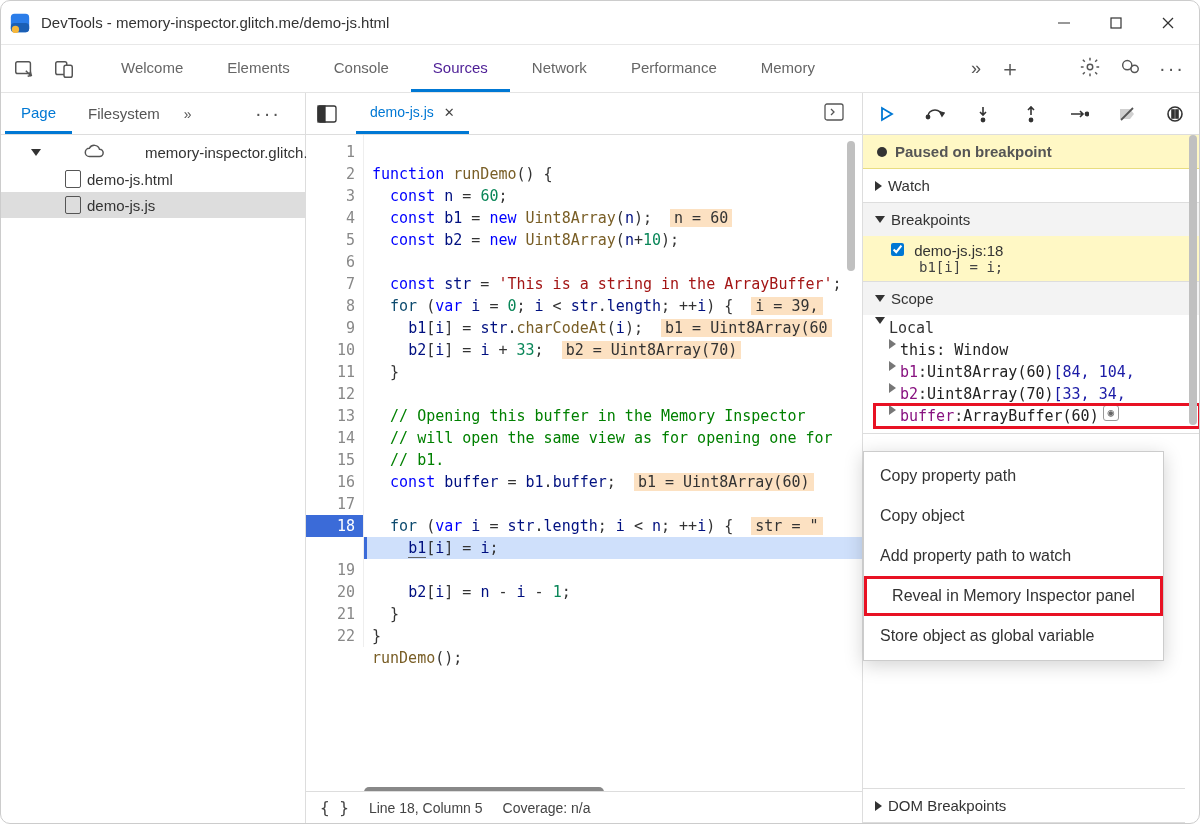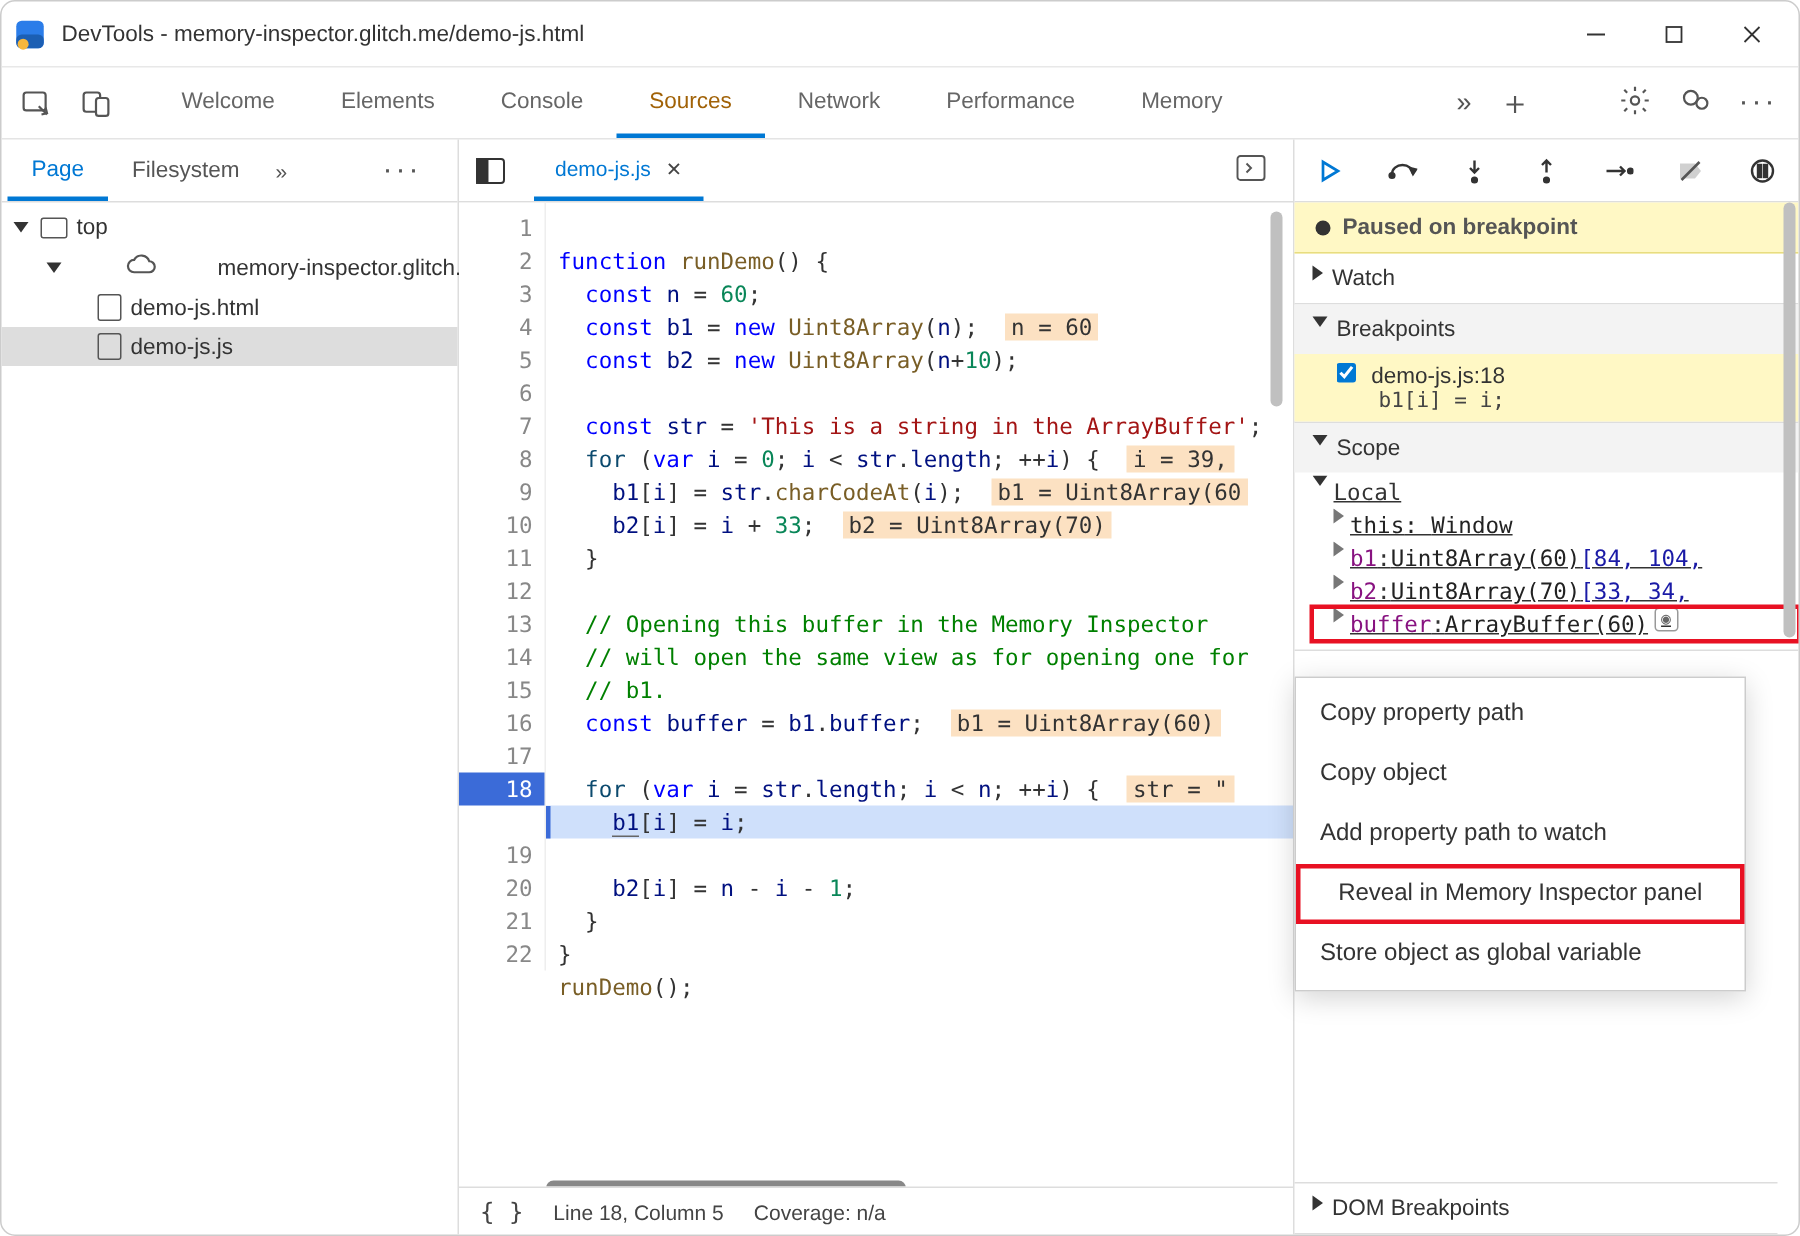--- a/index.html
+++ b/index.html
@@ -33,21 +33,21 @@
 .toolbar {
   height: 48px;
   display: flex;
   align-items: center;
   border-bottom: 1px solid #e4e4e4;
   padding: 0 8px;
 }
 .tool-icon { width: 30px; height: 30px; display: flex; align-items: center; justify-content: center; margin-right: 10px; color:#555;}
 .tabs-row { display: flex; align-items: stretch; height: 100%; margin-left: 10px;}
 .tab { padding: 0 22px; display: flex; align-items: center; color: #666; font-size: 15px; cursor: pointer; border-bottom: 3px solid transparent;}
-.tab.active { color: #a16207; border-bottom-color: #0078d4; }
+.tab.active { color: #4c1d95; border-bottom-color: #0078d4; }
 .toolbar-right { margin-left: auto; display: flex; align-items: center; gap: 18px; padding-right: 6px;}
 .main-layout {
   display: flex;
   height: calc(100% - 44px - 48px);
 }
 .left-pane { width: 305px; border-right: 1px solid #ddd; display: flex; flex-direction: column;}
 .left-header { height: 42px; display: flex; align-items: center; border-bottom: 1px solid #ddd; padding: 0 4px;}
 .left-tab { padding: 0 16px; height: 100%; display: flex; align-items: center; color: #555; font-size: 15px;}
 .left-tab.active { border-bottom: 3px solid #0078d4; color: #0078d4;}
 .left-more { margin-left: auto; padding: 0 20px; color: #555; font-size:20px; letter-spacing:2px;}
@@ -83,29 +83,29 @@
 .vscroll::before { content:""; position:absolute; left:3px; top:0; width:8px; height:130px; background:#c0c0c0; border-radius:4px;}
 .hscroll { position:absolute; left:58px; bottom:26px; height:10px; width:240px; background:#888; border-radius:5px;}
 .center-footer { height: 32px; border-top: 1px solid #ddd; display: flex; align-items: center; padding: 0 14px; font-size: 14px; color: #444; gap: 20px; position:absolute; bottom:0; left:0; right:0; background:#fff;}
 .curly { font-family: Consolas, monospace; font-size:16px;}
 .right-pane { width: 336px; display: flex; flex-direction: column; position: relative;}
 .debug-toolbar { height: 42px; display: flex; align-items: center; border-bottom: 1px solid #ddd; padding: 0 6px; gap: 12px; justify-content: space-around;}
 .dbg-icon { width: 20px; height: 20px; display:flex; align-items:center; justify-content:center; color:#333;}
 .paused-banner { background: #fff8c5; border-bottom: 1px solid #e8dd80; padding: 8px 14px; font-weight: 600; color: #555; display:flex; align-items:center; gap:8px; font-size:15px;}
 .paused-dot { width:10px; height:10px; border-radius:50%; background:#333;}
 .section { border-bottom: 1px solid #ddd;}
-.section-header { padding: 8px 12px; display: flex; align-items: flex-start; gap: 6px; font-size:15px;}
+.section-header { padding: 8px 12px; display: flex; align-items: center; gap: 6px; font-size:15px;}
 .tri-r { display: inline-block; width: 0; height: 0; border-top: 5px solid transparent; border-bottom: 5px solid transparent; border-left: 7px solid #333;}
 .tri-d { display: inline-block; width: 0; height: 0; border-left: 5px solid transparent; border-right: 5px solid transparent; border-top: 7px solid #333;}
 .section.bg-gray .section-header { background: #f3f3f3; }
 .breakpoint-item { background: #fff8c5; padding: 6px 12px 6px 28px; font-size:15px;}
 .bp-check { margin-right: 6px; accent-color: #0078d4;}
 .bp-code { padding-left: 28px; font-family: Consolas, monospace; font-size:14px; color:#444;}
 .scope-body { padding: 2px 0 6px 12px; font-family: Consolas, monospace; font-size: 15px; line-height: 22px;}
-.scope-row { display:flex; white-space:nowrap; overflow:hidden;text-decoration:underline;}
+.scope-row { display:flex; white-space:nowrap; overflow:hidden;}
 .scope-key { color: #881280; }
 .scope-val { color: #222;}
 .scope-numv { color: #1a1aa6;}
 .hl-box { outline: 3px solid #e81123; outline-offset: -1px;}
 .gear-mini { width:16px; height:16px; display:inline-flex; align-items:center; justify-content:center; color:#666; border:1px solid #999; border-radius:3px; font-size:11px;}
 .context-menu {
   position: absolute;
   left: 0px;
   top: 358px;
   width: 301px;
@@ -193,25 +193,20 @@
 <div class="main-layout">
 
   <div class="left-pane">
     <div class="left-header">
       <div class="left-tab active">Page</div>
       <div class="left-tab">Filesystem</div>
       <span style="color:#555;padding:0 8px">»</span>
       <span class="left-more">···</span>
     </div>
     <div class="tree">
-      <div class="tree-row">
-        <span class="tri"></span>
-        <span class="window-icon"></span>
-        <span>top</span>
-      </div>
       <div class="tree-row tree-indent-1">
         <span class="tri"></span>
         <span class="cloud-icon"><svg viewBox="0 0 24 16" fill="none" stroke="#555" stroke-width="1.6">
               <path d="M7 14h11a4 4 0 0 0 0-8 6 6 0 0 0-11-1A4 4 0 0 0 7 14z"></path>
             </svg></span>
         <span>memory-inspector.glitch.me</span>
       </div>
       <div class="tree-row tree-indent-2">
         <span class="file-icon"></span>
         <span>demo-js.html</span>

